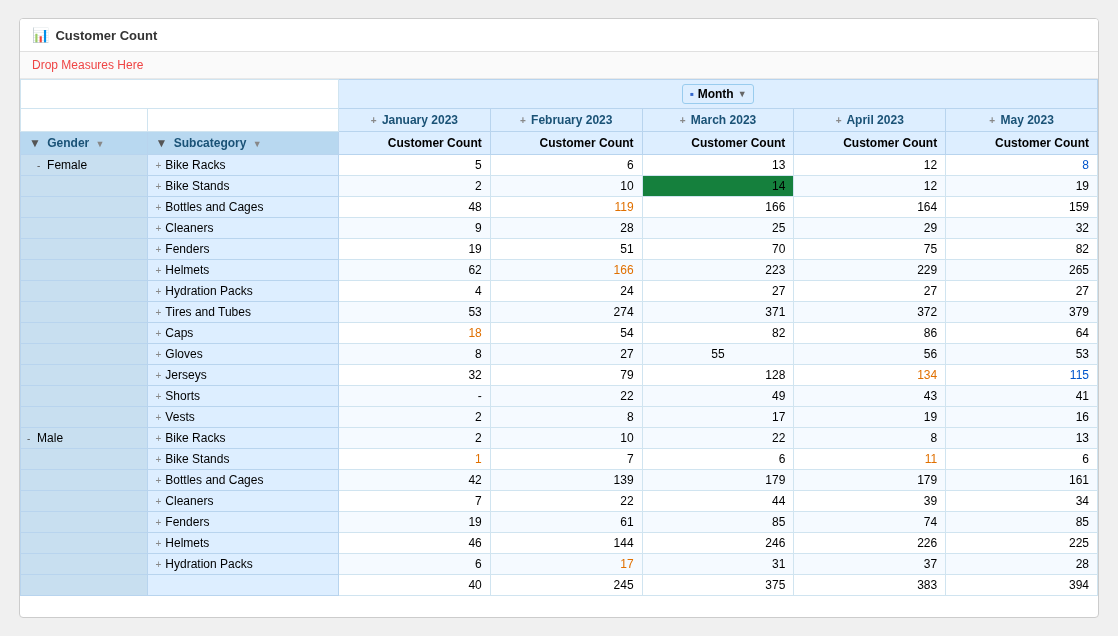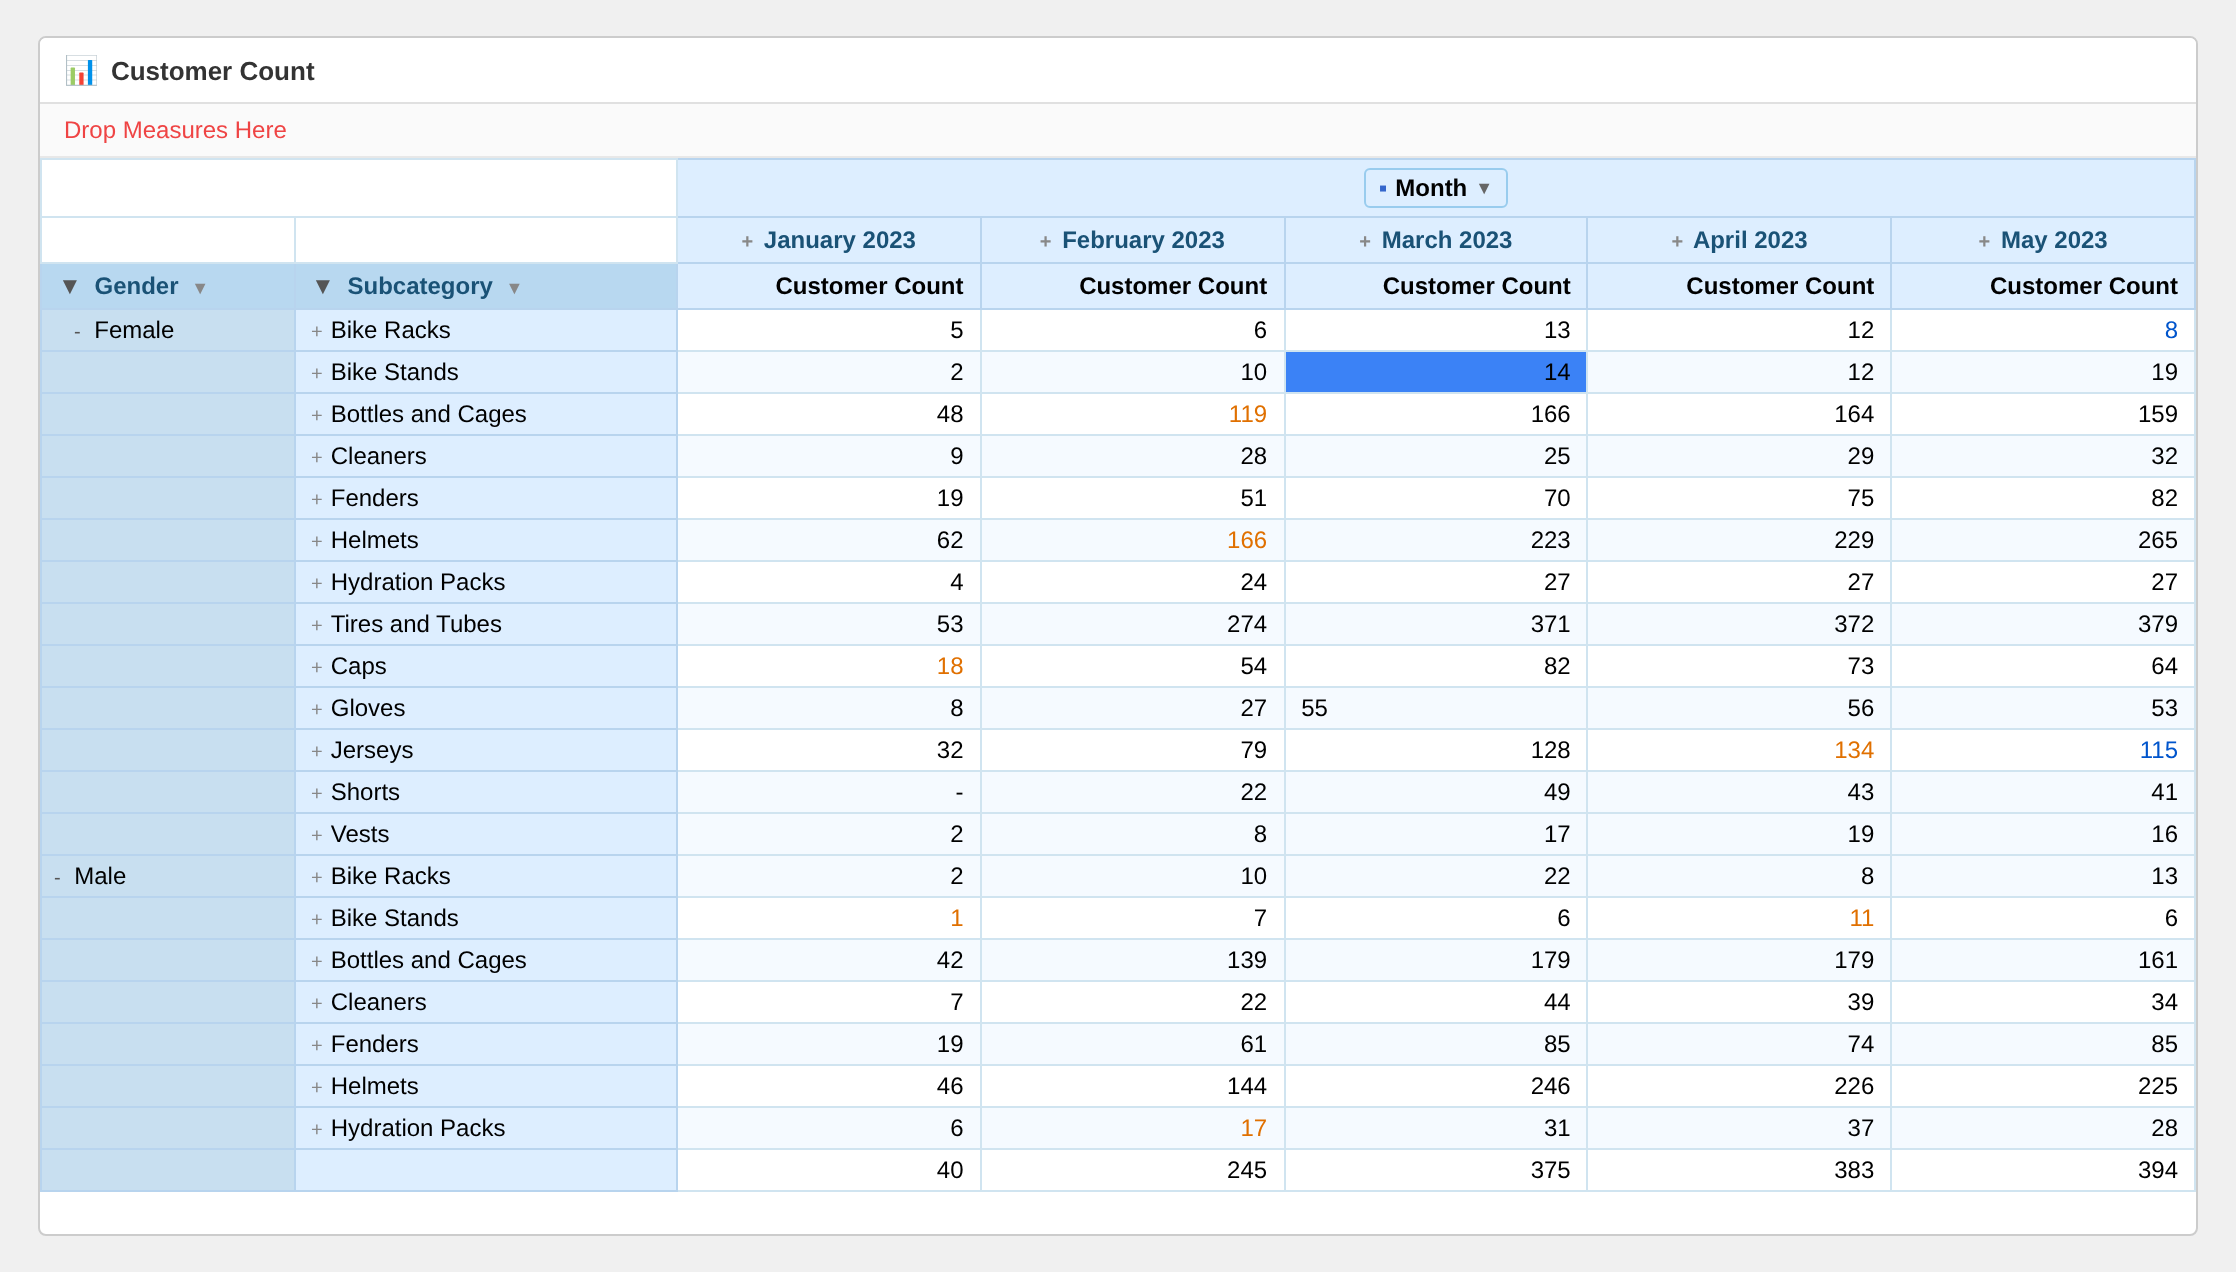--- a/index.html
+++ b/index.html
@@ -200,21 +200,21 @@
             <td style="border: 1px solid rgb(208, 228, 240); text-align: right; padding-right: 8px; background: rgb(255, 255, 255);">6</td>
             <td style="border: 1px solid rgb(208, 228, 240); text-align: right; padding-right: 8px; background: rgb(255, 255, 255);">13</td>
             <td style="border: 1px solid rgb(208, 228, 240); text-align: right; padding-right: 8px; background: rgb(255, 255, 255);">12</td>
             <td style="border: 1px solid rgb(208, 228, 240); text-align: right; padding-right: 8px; color: rgb(0, 85, 204); background: rgb(255, 255, 255);">8</td>
           </tr>
           <tr>
             <td style="border: 1px solid rgb(184, 212, 238); background: rgb(200, 223, 240); padding-left: 6px;"></td>
             <td style="border: 1px solid rgb(184, 212, 238); background: rgb(221, 238, 255); padding-left: 8px;"><span style="color: rgb(136, 136, 136); font-size: 10px; margin-right: 4px;">+</span><span>Bike Stands</span></td>
             <td style="border: 1px solid rgb(208, 228, 240); text-align: right; padding-right: 8px; background: rgb(245, 250, 255);">2</td>
             <td style="border: 1px solid rgb(208, 228, 240); text-align: right; padding-right: 8px; background: rgb(245, 250, 255);">10</td>
-            <td style="border: 1px solid rgb(208, 228, 240); text-align: right; padding-right: 8px; background: #3b82f6; padding-left: 15px;">14</td>
+            <td style="border: 1px solid rgb(208, 228, 240); text-align: right; padding-right: 8px; background: #15803d; padding-left: 15px;">14</td>
             <td style="border: 1px solid rgb(208, 228, 240); text-align: right; padding-right: 8px; background: rgb(245, 250, 255);">12</td>
             <td style="border: 1px solid rgb(208, 228, 240); text-align: right; padding-right: 8px; background: rgb(245, 250, 255);">19</td>
           </tr>
           <tr>
             <td style="border: 1px solid rgb(184, 212, 238); background: rgb(200, 223, 240); padding-left: 6px;"></td>
             <td style="border: 1px solid rgb(184, 212, 238); background: rgb(221, 238, 255); padding-left: 8px;"><span style="color: rgb(136, 136, 136); font-size: 10px; margin-right: 4px;">+</span><span>Bottles and Cages</span></td>
             <td style="border: 1px solid rgb(208, 228, 240); text-align: right; padding-right: 8px; background: rgb(255, 255, 255);">48</td>
             <td style="border: 1px solid rgb(208, 228, 240); text-align: right; padding-right: 8px; color: rgb(224, 112, 0); background: rgb(255, 255, 255);">119</td>
             <td style="border: 1px solid rgb(208, 228, 240); text-align: right; padding-right: 8px; background: rgb(255, 255, 255);">166</td>
             <td style="border: 1px solid rgb(208, 228, 240); text-align: right; padding-right: 8px; background: rgb(255, 255, 255);">164</td>
@@ -264,29 +264,29 @@
             <td style="border: 1px solid rgb(208, 228, 240); text-align: right; padding-right: 8px; background: rgb(245, 250, 255);">371</td>
             <td style="border: 1px solid rgb(208, 228, 240); text-align: right; padding-right: 8px; background: rgb(245, 250, 255);">372</td>
             <td style="border: 1px solid rgb(208, 228, 240); text-align: right; padding-right: 8px; background: rgb(245, 250, 255);">379</td>
           </tr>
           <tr>
             <td style="border: 1px solid rgb(184, 212, 238); background: rgb(200, 223, 240); padding-left: 6px;"></td>
             <td style="border: 1px solid rgb(184, 212, 238); background: rgb(221, 238, 255); padding-left: 8px;"><span style="color: rgb(136, 136, 136); font-size: 10px; margin-right: 4px;">+</span><span>Caps</span></td>
             <td style="border: 1px solid rgb(208, 228, 240); text-align: right; padding-right: 8px; color: rgb(224, 112, 0); background: rgb(255, 255, 255);">18</td>
             <td style="border: 1px solid rgb(208, 228, 240); text-align: right; padding-right: 8px; background: rgb(255, 255, 255);">54</td>
             <td style="border: 1px solid rgb(208, 228, 240); text-align: right; padding-right: 8px; background: rgb(255, 255, 255);">82</td>
-            <td style="border: 1px solid rgb(208, 228, 240); text-align: right; padding-right: 8px; background: rgb(255, 255, 255);">73</td>
+            <td style="border: 1px solid rgb(208, 228, 240); text-align: right; padding-right: 8px; background: rgb(255, 255, 255);">86</td>
             <td style="border: 1px solid rgb(208, 228, 240); text-align: right; padding-right: 8px; background: rgb(255, 255, 255);">64</td>
           </tr>
           <tr>
             <td style="border: 1px solid rgb(184, 212, 238); background: rgb(200, 223, 240); padding-left: 6px;"></td>
             <td style="border: 1px solid rgb(184, 212, 238); background: rgb(221, 238, 255); padding-left: 8px;"><span style="color: rgb(136, 136, 136); font-size: 10px; margin-right: 4px;">+</span><span>Gloves</span></td>
             <td style="border: 1px solid rgb(208, 228, 240); text-align: right; padding-right: 8px; background: rgb(245, 250, 255);">8</td>
             <td style="border: 1px solid rgb(208, 228, 240); text-align: right; padding-right: 8px; background: rgb(245, 250, 255);">27</td>
-            <td style="border: 1px solid rgb(208, 228, 240); text-align: left; padding-right: 8px; background: rgb(245, 250, 255);">55</td>
+            <td style="border: 1px solid rgb(208, 228, 240); text-align: center; padding-right: 8px; background: rgb(245, 250, 255);">55</td>
             <td style="border: 1px solid rgb(208, 228, 240); text-align: right; padding-right: 8px; background: rgb(245, 250, 255);">56</td>
             <td style="border: 1px solid rgb(208, 228, 240); text-align: right; padding-right: 8px; background: rgb(245, 250, 255);">53</td>
           </tr>
           <tr>
             <td style="border: 1px solid rgb(184, 212, 238); background: rgb(200, 223, 240); padding-left: 6px;"></td>
             <td style="border: 1px solid rgb(184, 212, 238); background: rgb(221, 238, 255); padding-left: 8px;"><span style="color: rgb(136, 136, 136); font-size: 10px; margin-right: 4px;">+</span><span>Jerseys</span></td>
             <td style="border: 1px solid rgb(208, 228, 240); text-align: right; padding-right: 8px; background: rgb(255, 255, 255);">32</td>
             <td style="border: 1px solid rgb(208, 228, 240); text-align: right; padding-right: 8px; background: rgb(255, 255, 255);">79</td>
             <td style="border: 1px solid rgb(208, 228, 240); text-align: right; padding-right: 8px; background: rgb(255, 255, 255);">128</td>
             <td style="border: 1px solid rgb(208, 228, 240); text-align: right; padding-right: 8px; color: rgb(224, 112, 0); background: rgb(255, 255, 255);">134</td>

